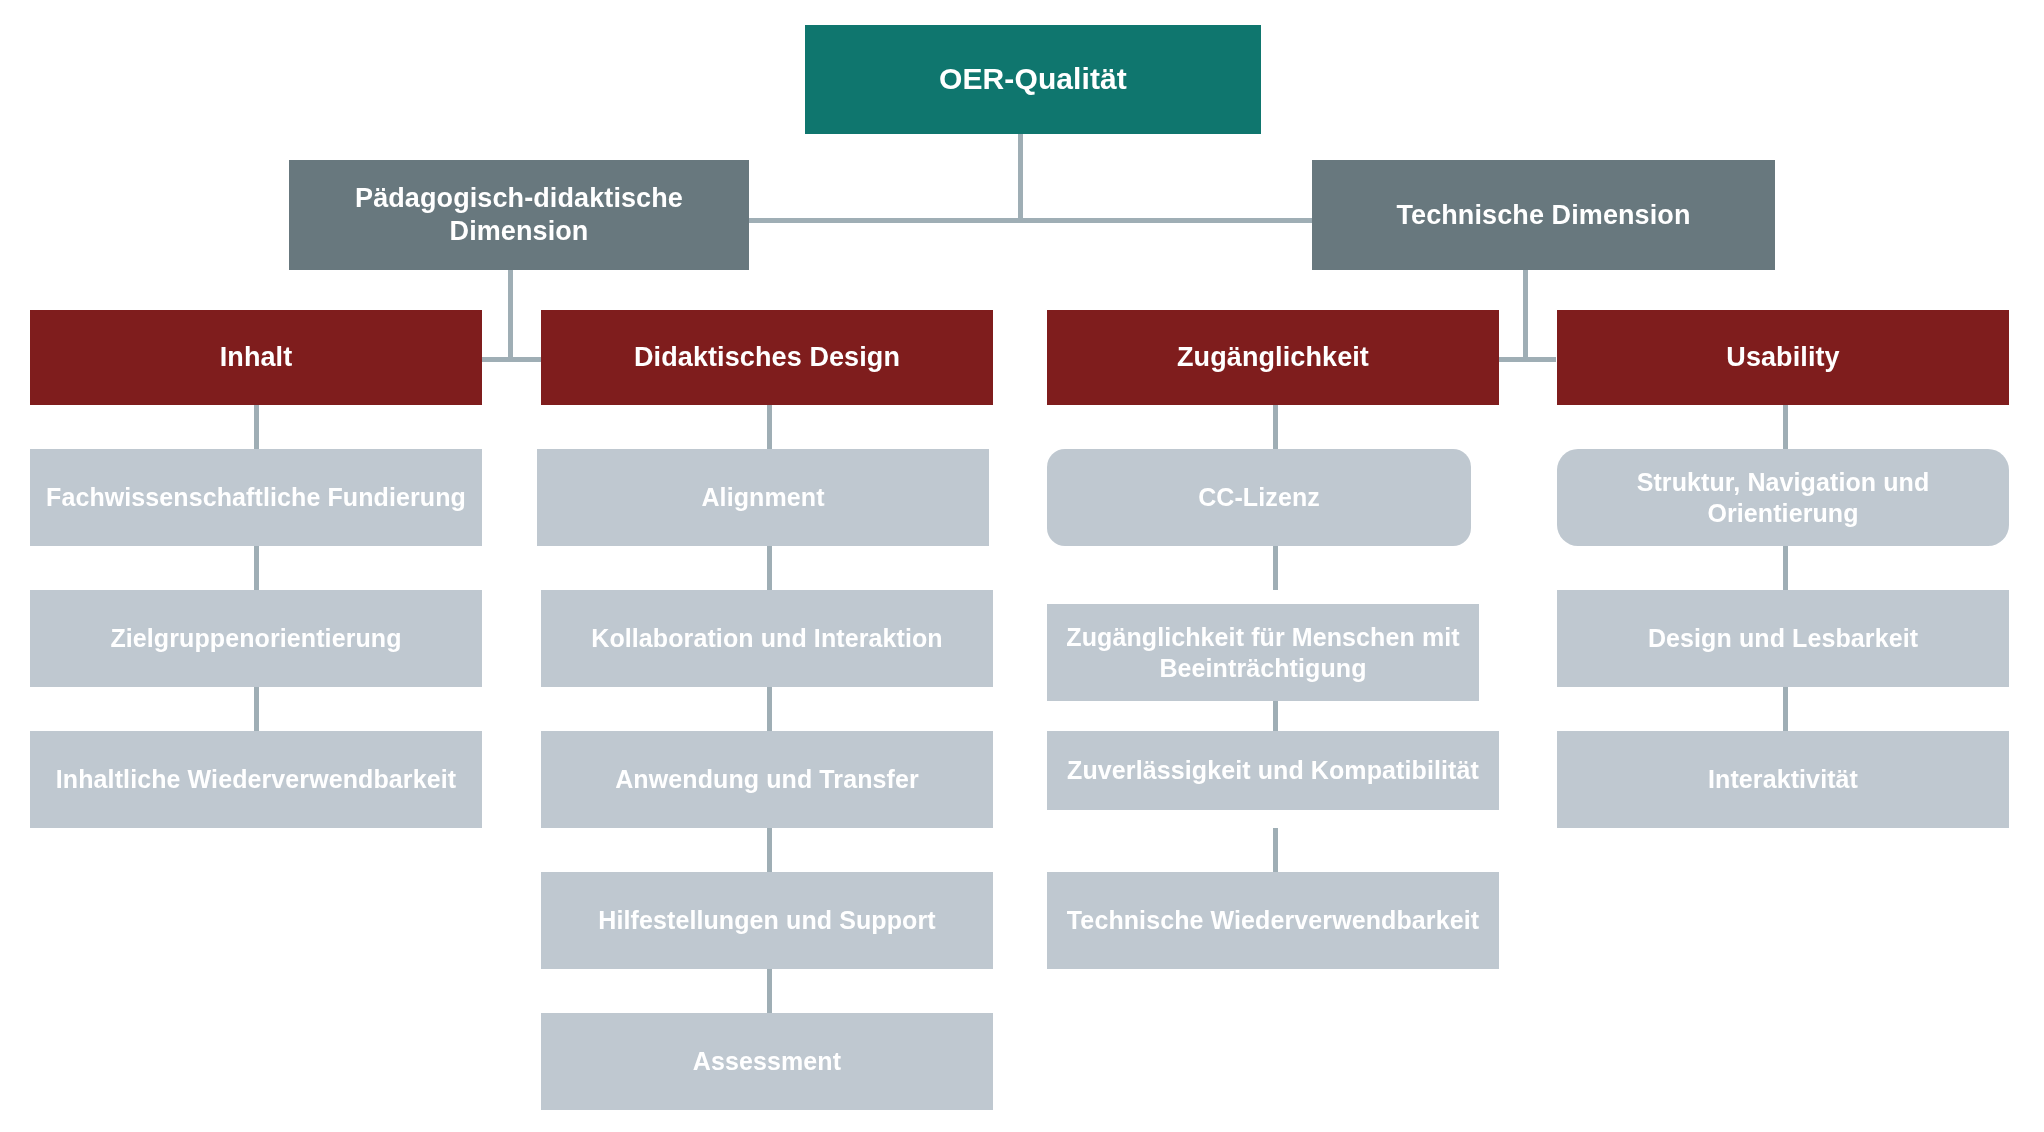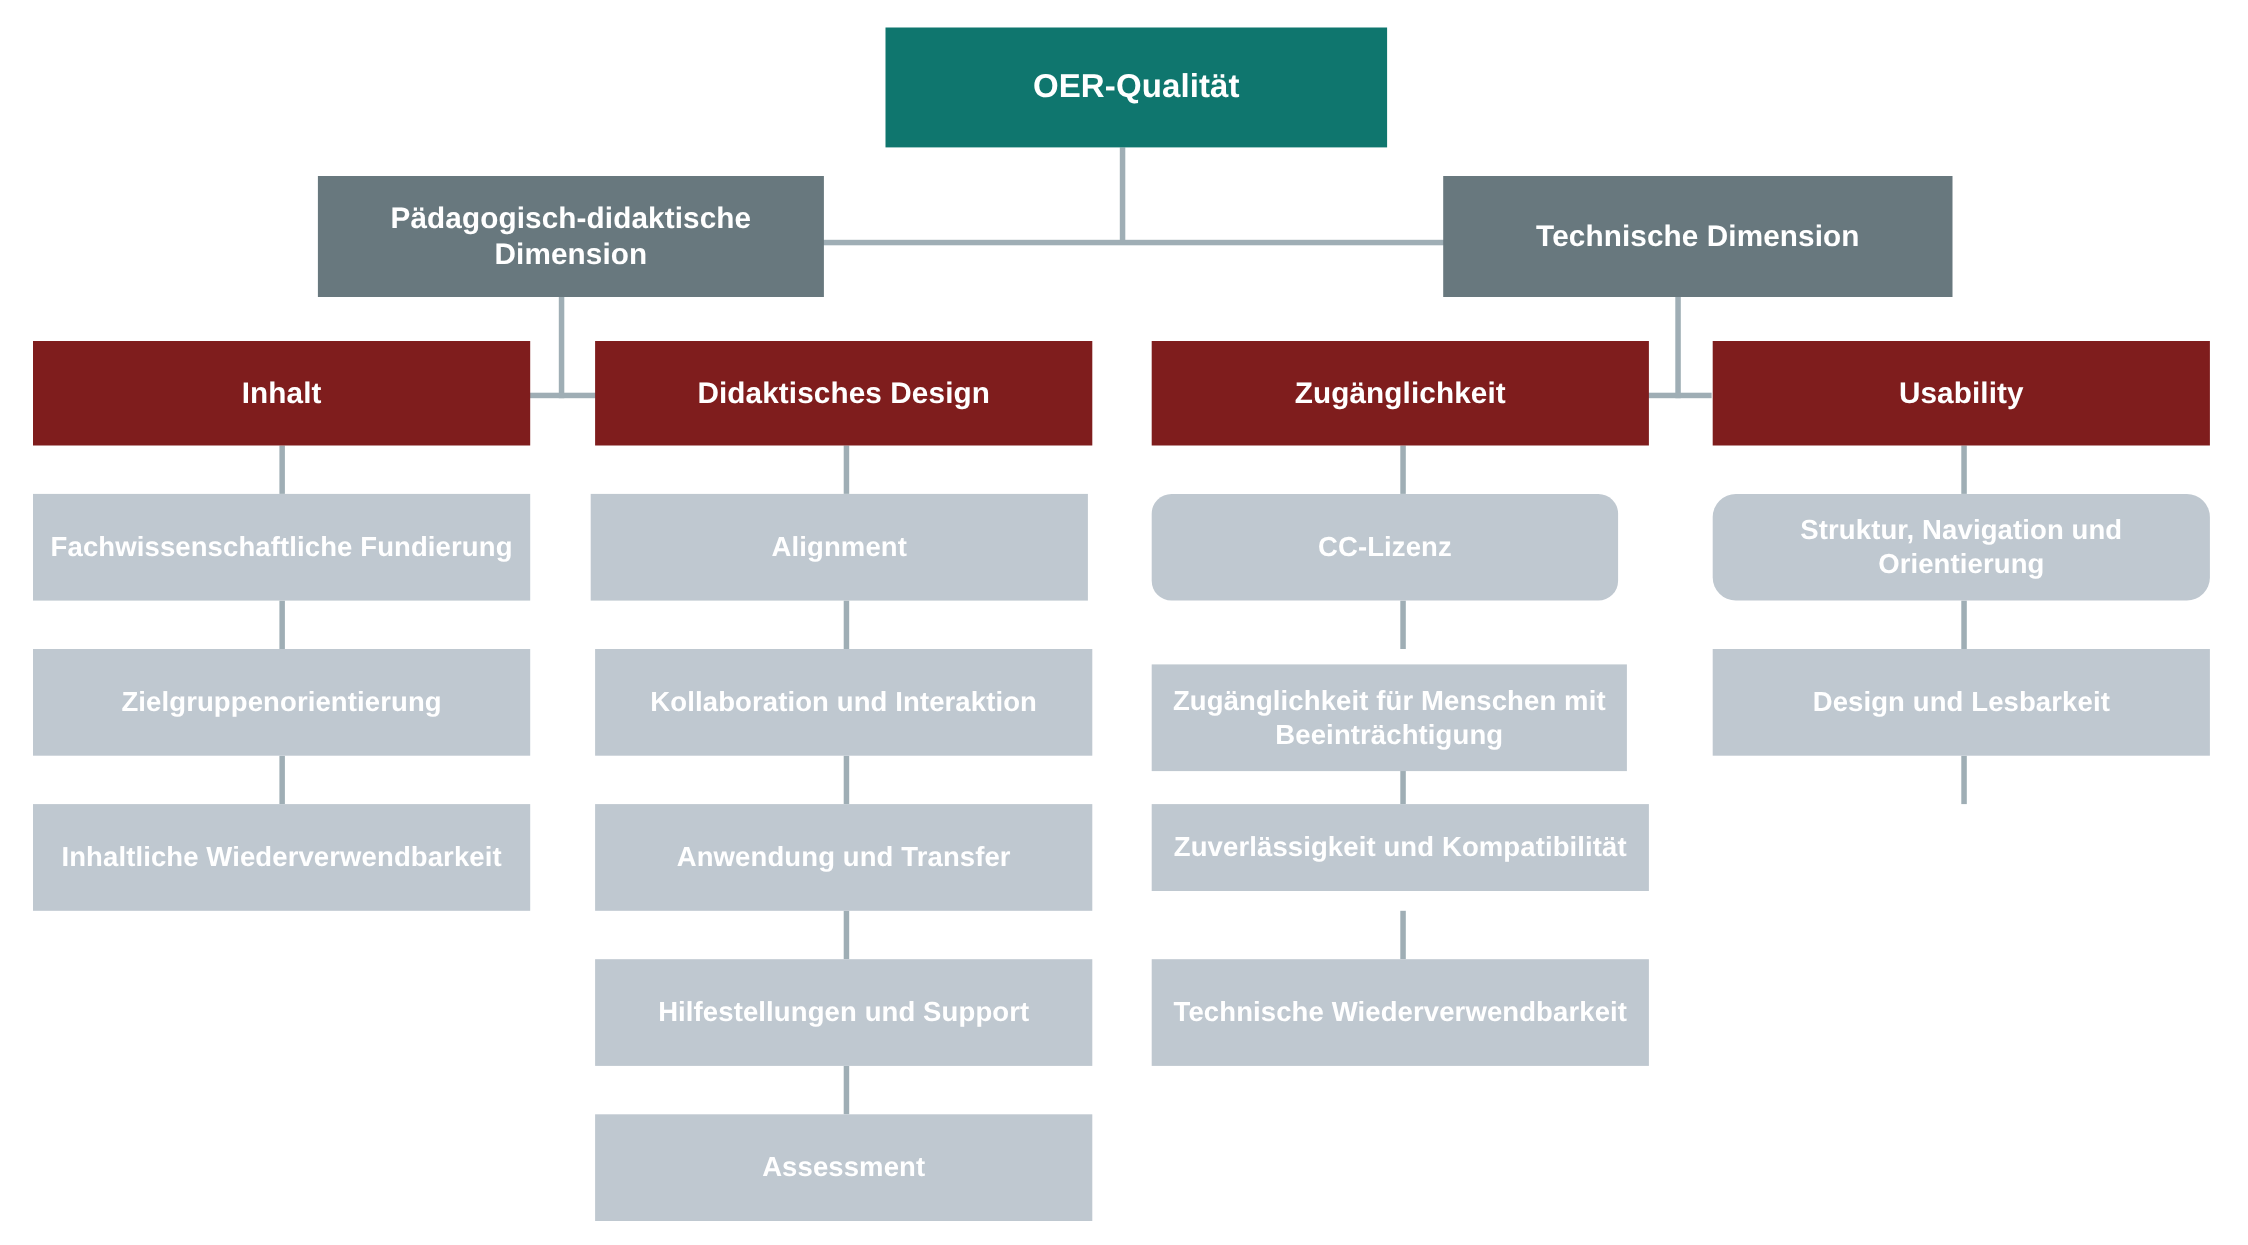--- a/index.html
+++ b/index.html
@@ -158,14 +158,17 @@
   <div class="node node-leaf" style="left:1047px; top:872px; width:452px; height:97px;">
     <span>Technische Wiederverwendbarkeit</span>
   </div>
 
   <div class="node node-leaf" style="left:1557px; top:449px; width:452px; height:97px;border-radius:21px;">
     <span>Struktur, Navigation und Orientierung</span>
   </div>
   <div class="node node-leaf" style="left:1557px; top:590px; width:452px; height:97px;">
     <span>Design und Lesbarkeit</span>
   </div>
+  <div class="node node-leaf" style="left:1557px; top:731px; width:452px; height:97px;">
+    <span>Interaktivität</span>
+  </div>
 
 </div>
 
 </body></html>

